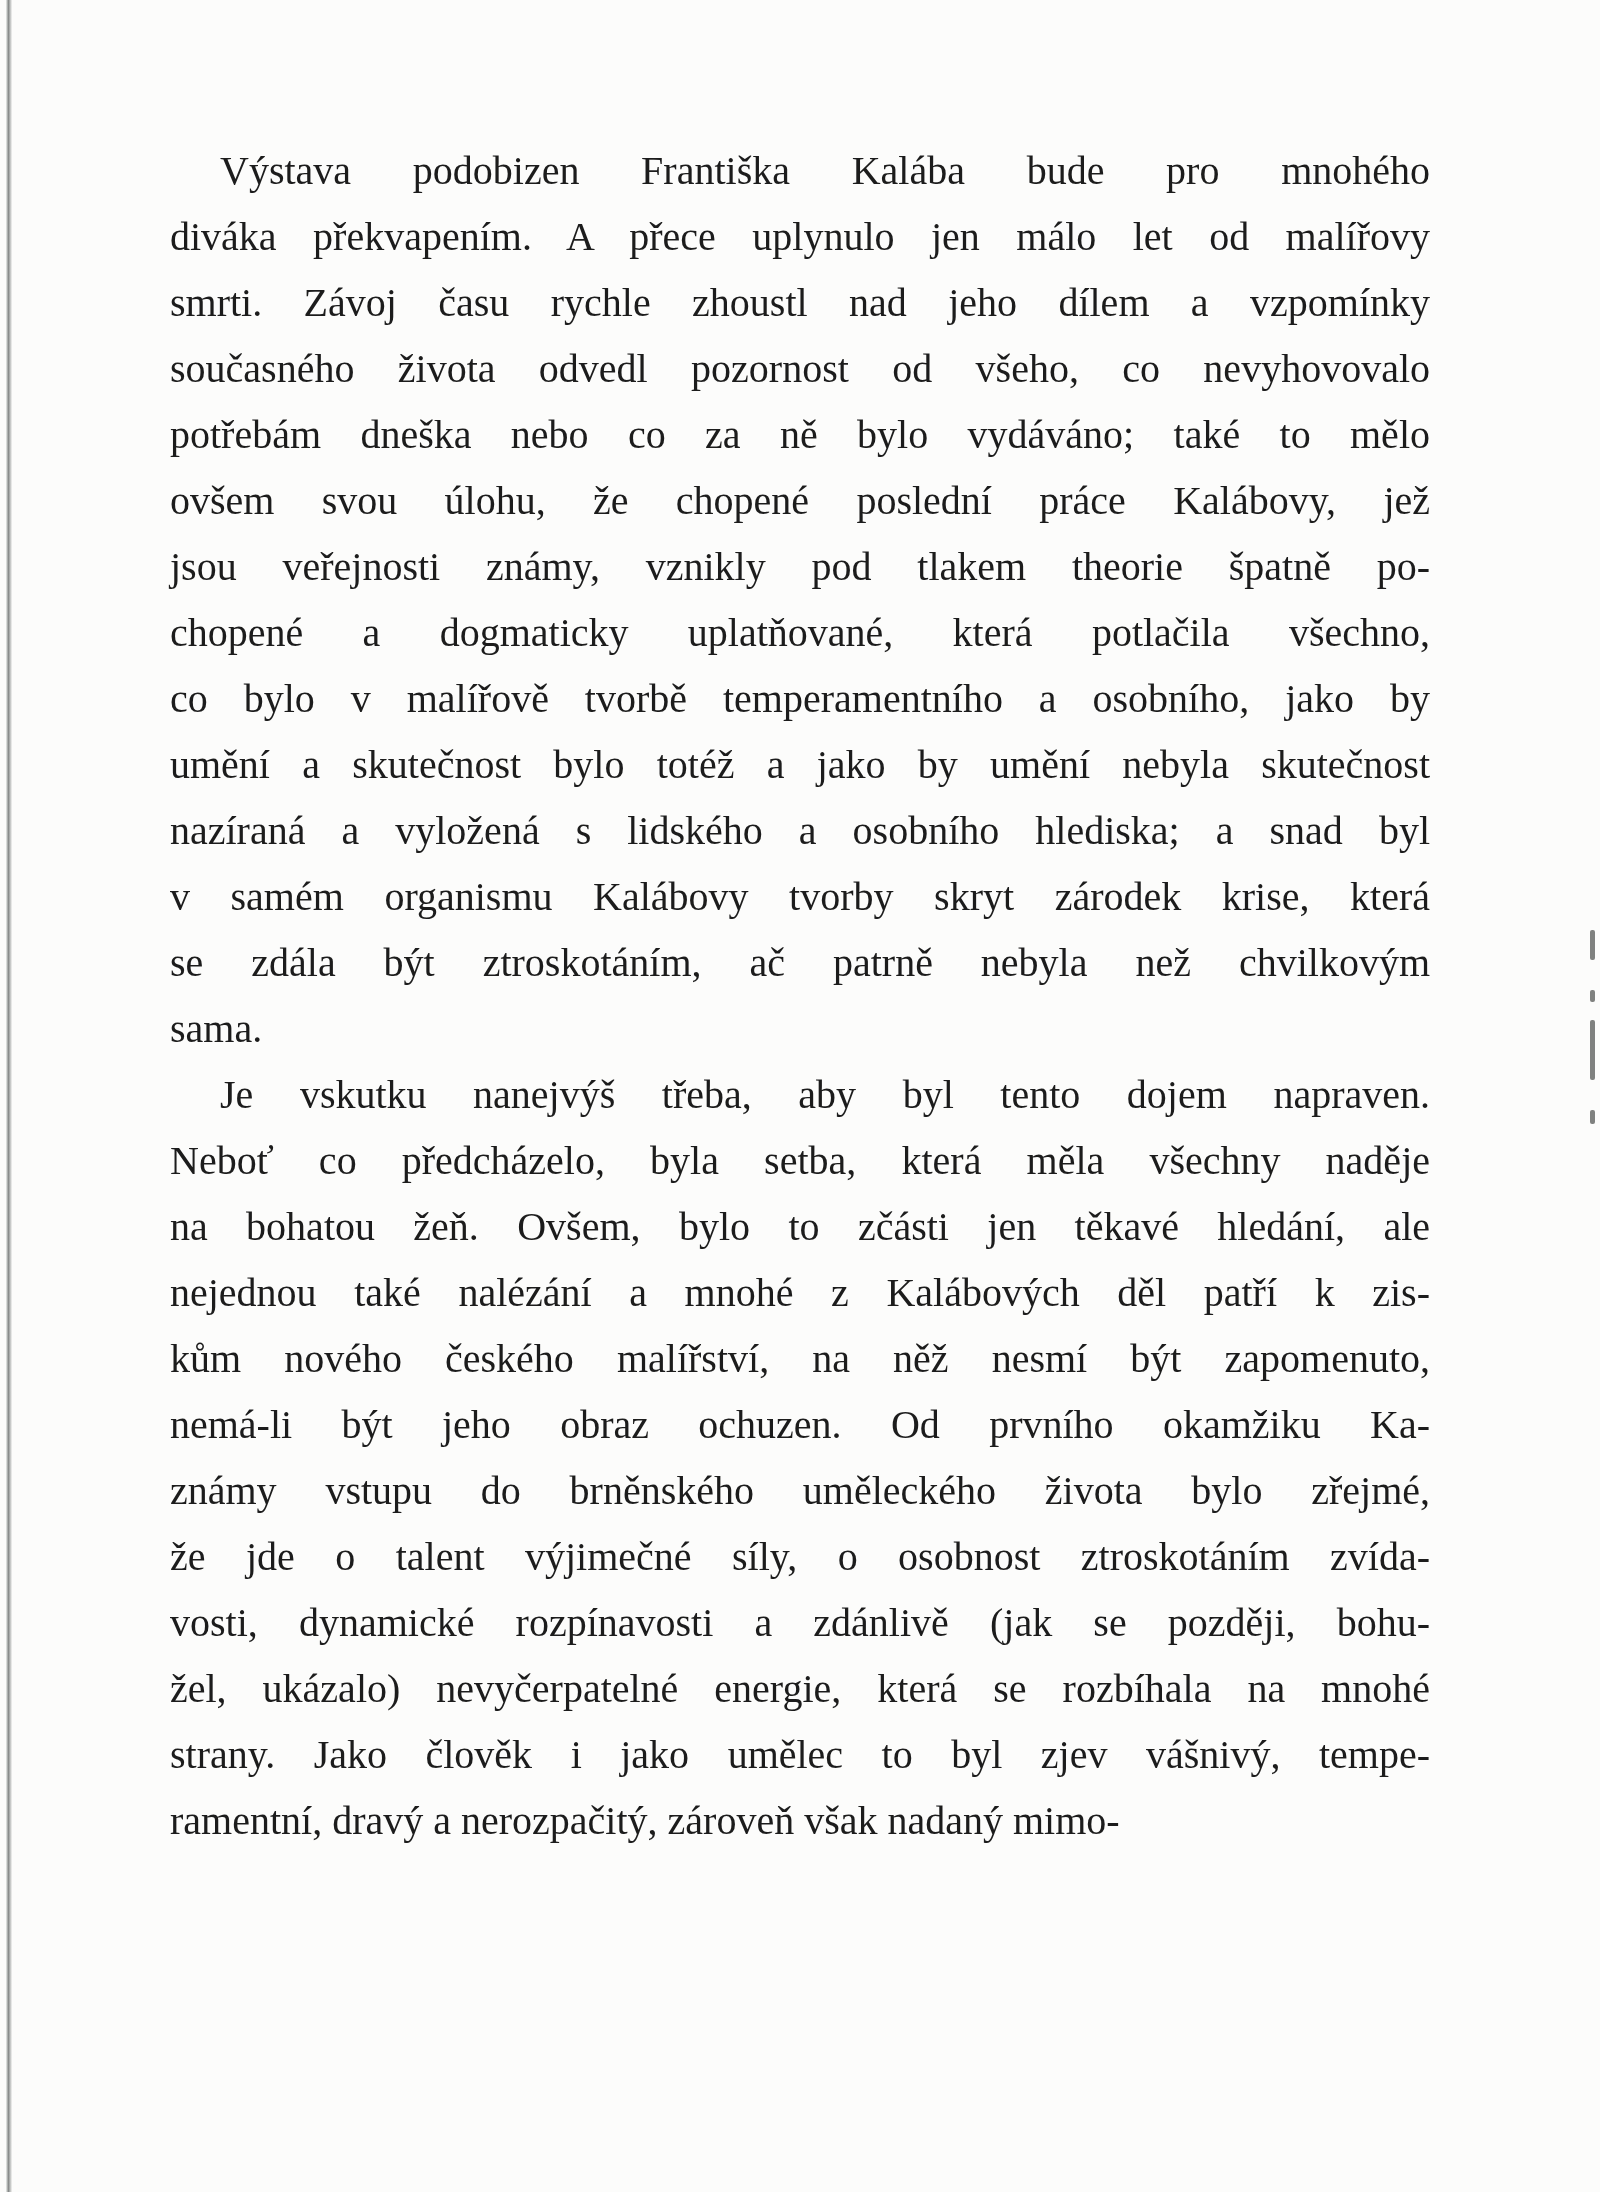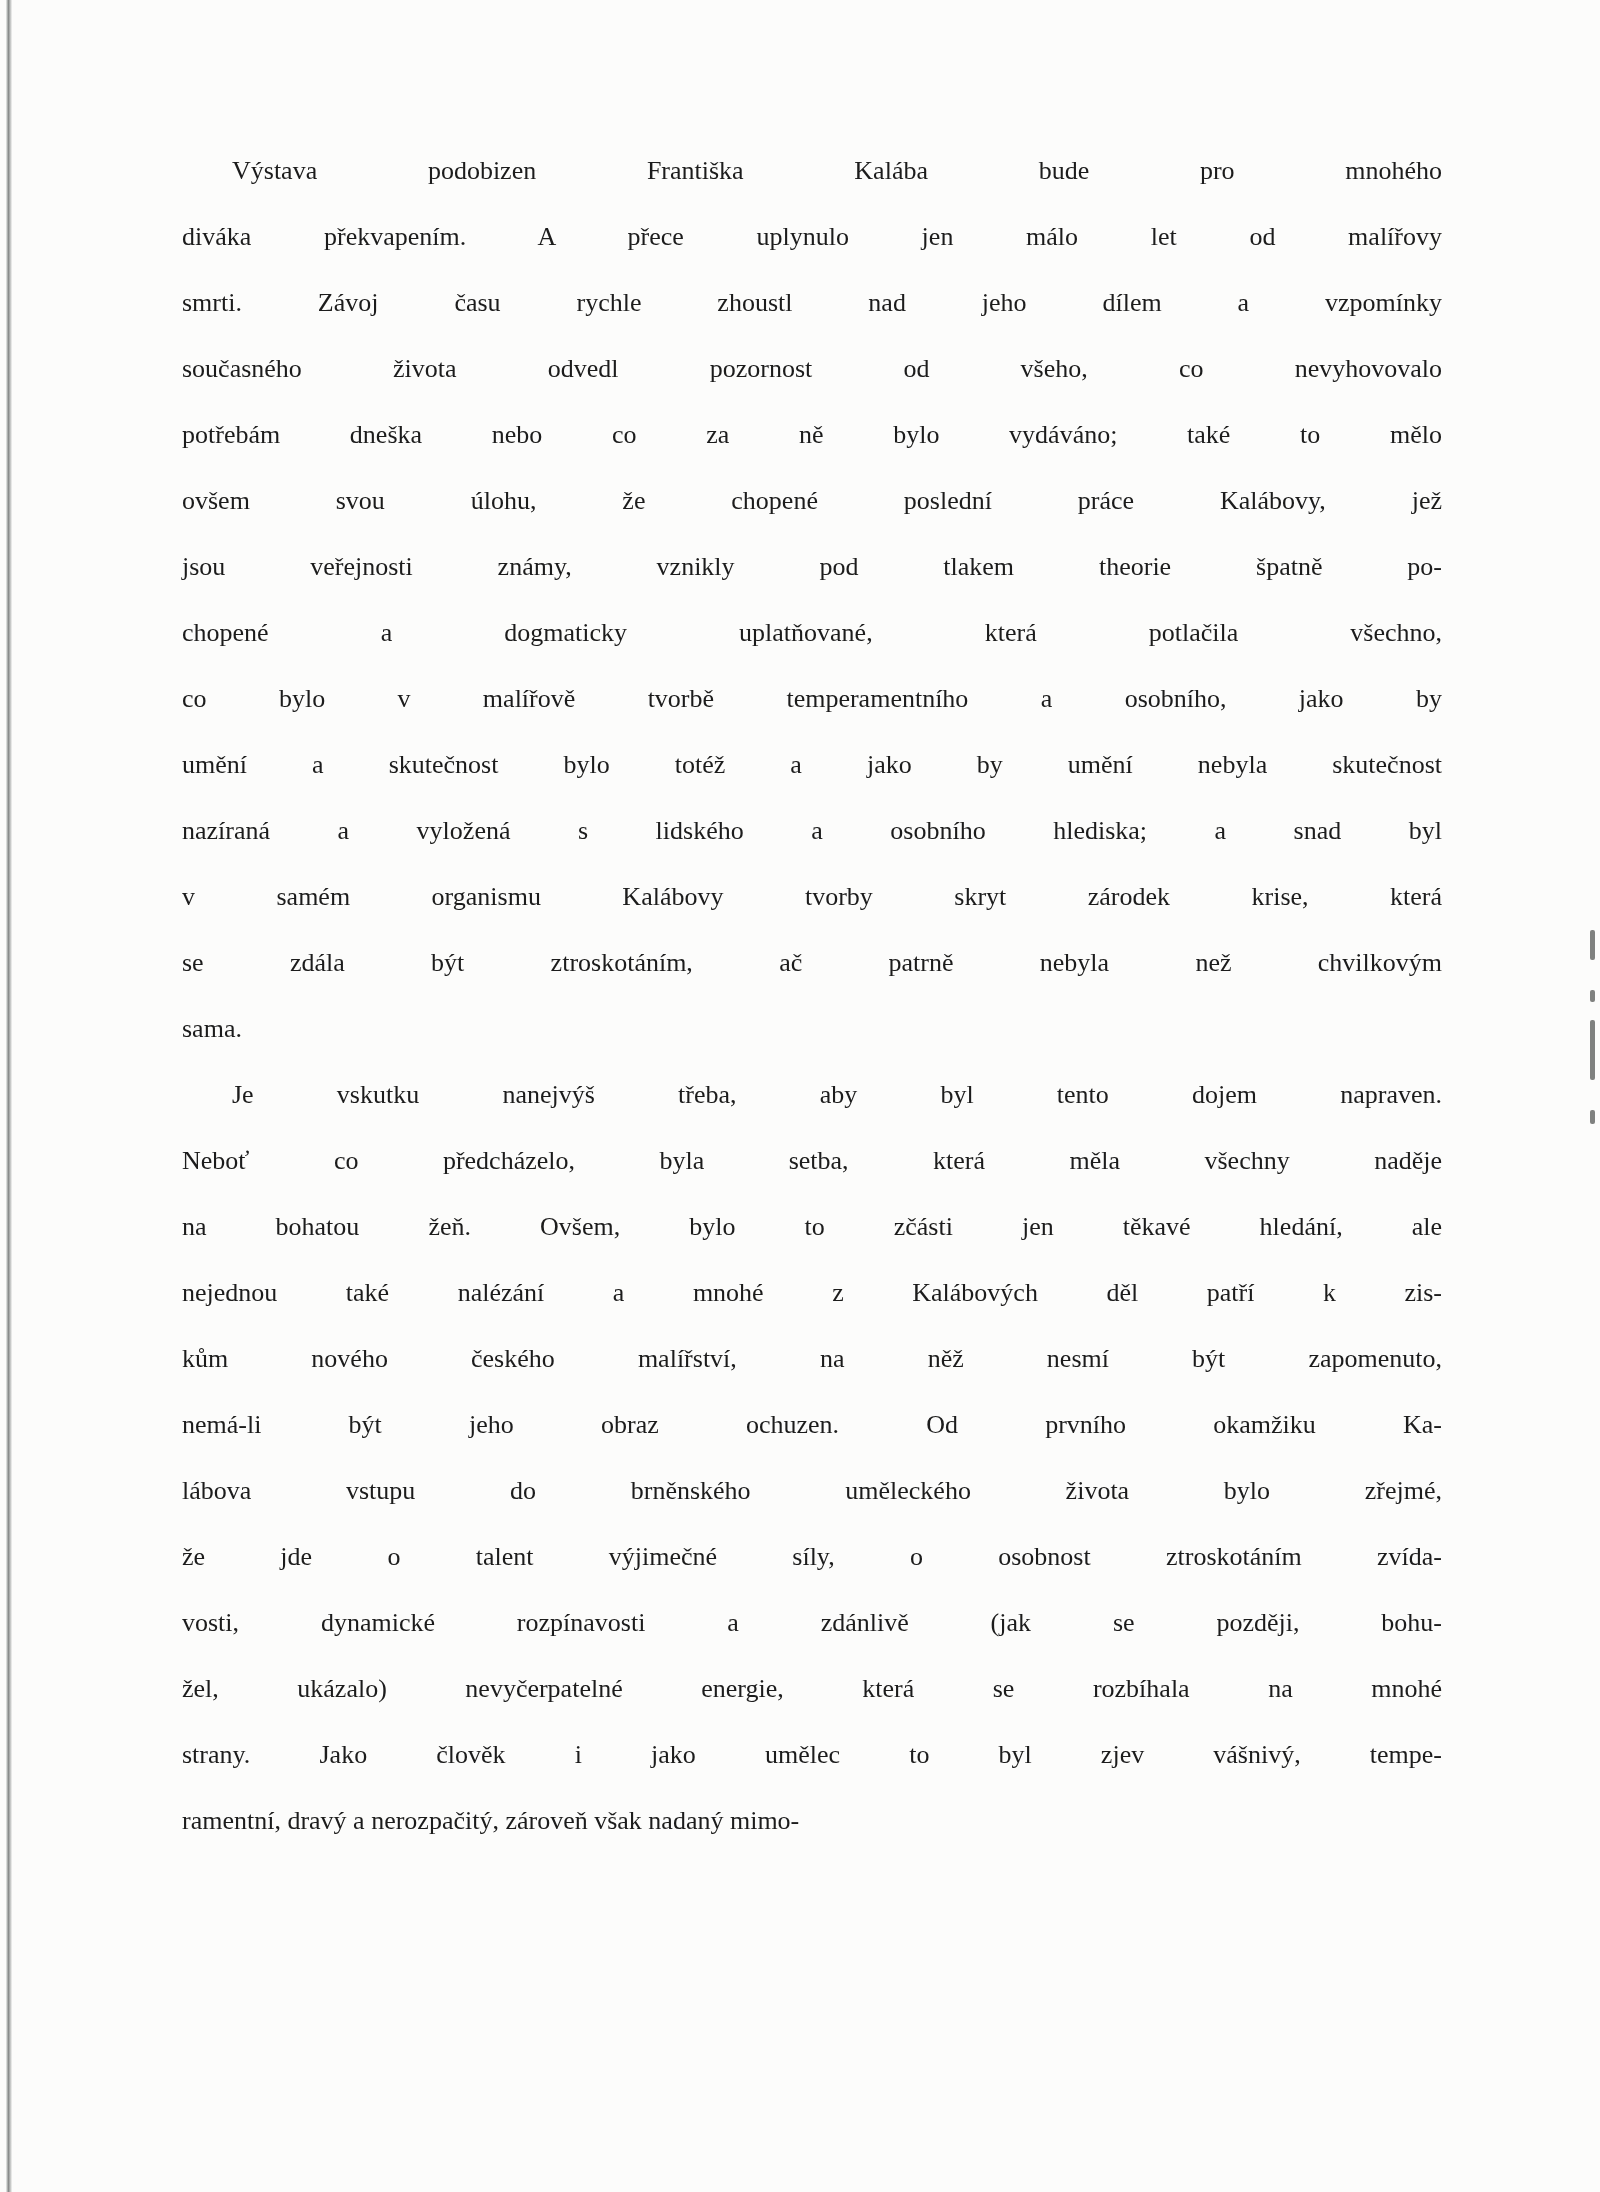--- a/index.html
+++ b/index.html
@@ -18,23 +18,23 @@
     background: linear-gradient(to right, #e9ecea, #5e6261 40%, #a9acab 70%, #f3f3f2);
     opacity: 0.75;
   }
   .right-marks {
     position: absolute; left: 1588px; top: 920px; width: 10px; height: 220px;
   }
   .right-marks span {
     position: absolute; left: 2px; width: 5px; background: #4a4d4a; border-radius: 2px; opacity: 0.7;
   }
   .text-block {
-    position: absolute; left: 182px; top: 138px; width: 1260px;
+    position: absolute; left: 170px; top: 138px; width: 1260px;
     font-family: "Liberation Serif", "DejaVu Serif", serif;
-    font-size: 26px;
+    font-size: 40px;
     line-height: 66px;
     color: #1c1c1c;
   }
   .line {
     display: block;
     white-space: nowrap;
     text-align: justify;
     text-align-last: justify;
     height: 66px;
   }
@@ -74,21 +74,21 @@
         <span class="line">se zdála být ztroskotáním, ač patrně nebyla než chvilkovým</span>
         <span class="line last">sama.</span>
       </div>
     <div id="p1">
         <span class="line indent">Je vskutku nanejvýš třeba, aby byl tento dojem napraven.</span>
         <span class="line">Neboť co předcházelo, byla setba, která měla všechny naděje</span>
         <span class="line">na bohatou žeň. Ovšem, bylo to zčásti jen těkavé hledání, ale</span>
         <span class="line">nejednou také nalézání a mnohé z Kalábových děl patří k zis-</span>
         <span class="line">kům nového českého malířství, na něž nesmí být zapomenuto,</span>
         <span class="line">nemá-li být jeho obraz ochuzen. Od prvního okamžiku Ka-</span>
-        <span class="line">lábova vstupu do brněnského uměleckého života bylo zřejmé,</span>
+        <span class="line">známy vstupu do brněnského uměleckého života bylo zřejmé,</span>
         <span class="line">že jde o talent výjimečné síly, o osobnost ztroskotáním zvída-</span>
         <span class="line">vosti, dynamické rozpínavosti a zdánlivě (jak se později, bohu-</span>
         <span class="line">žel, ukázalo) nevyčerpatelné energie, která se rozbíhala na mnohé</span>
         <span class="line">strany. Jako člověk i jako umělec to byl zjev vášnivý, tempe-</span>
         <span class="line last">ramentní, dravý a nerozpačitý, zároveň však nadaný mimo-</span>
       </div>
   </div>
 </div>
 
 </body></html>

